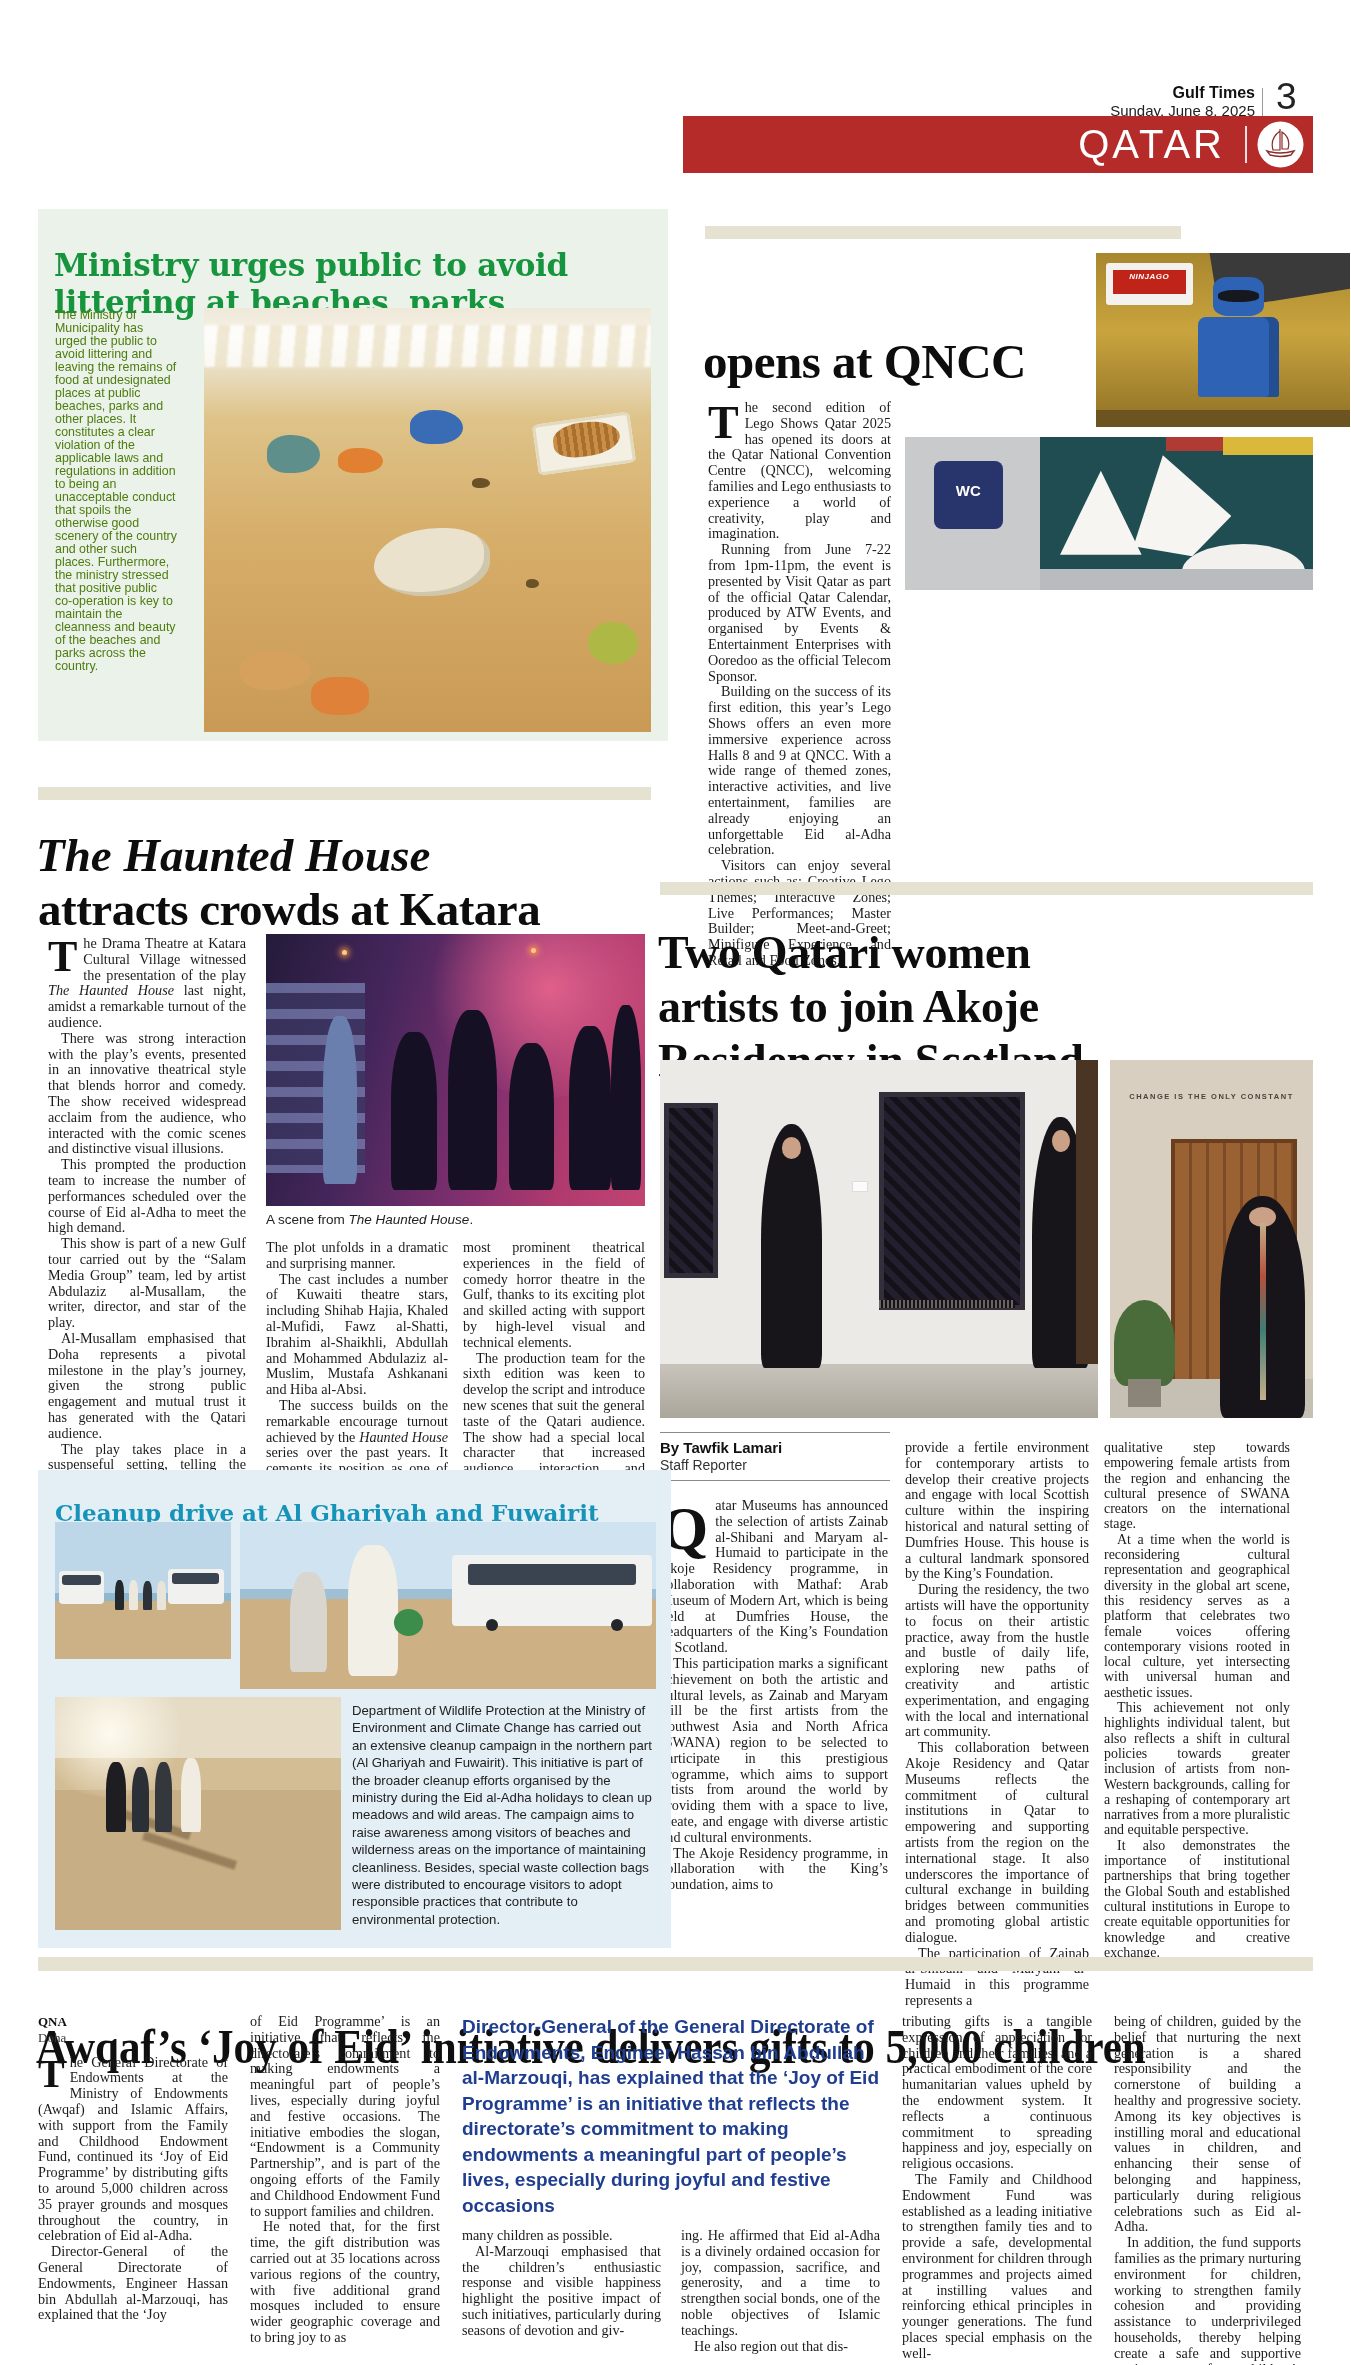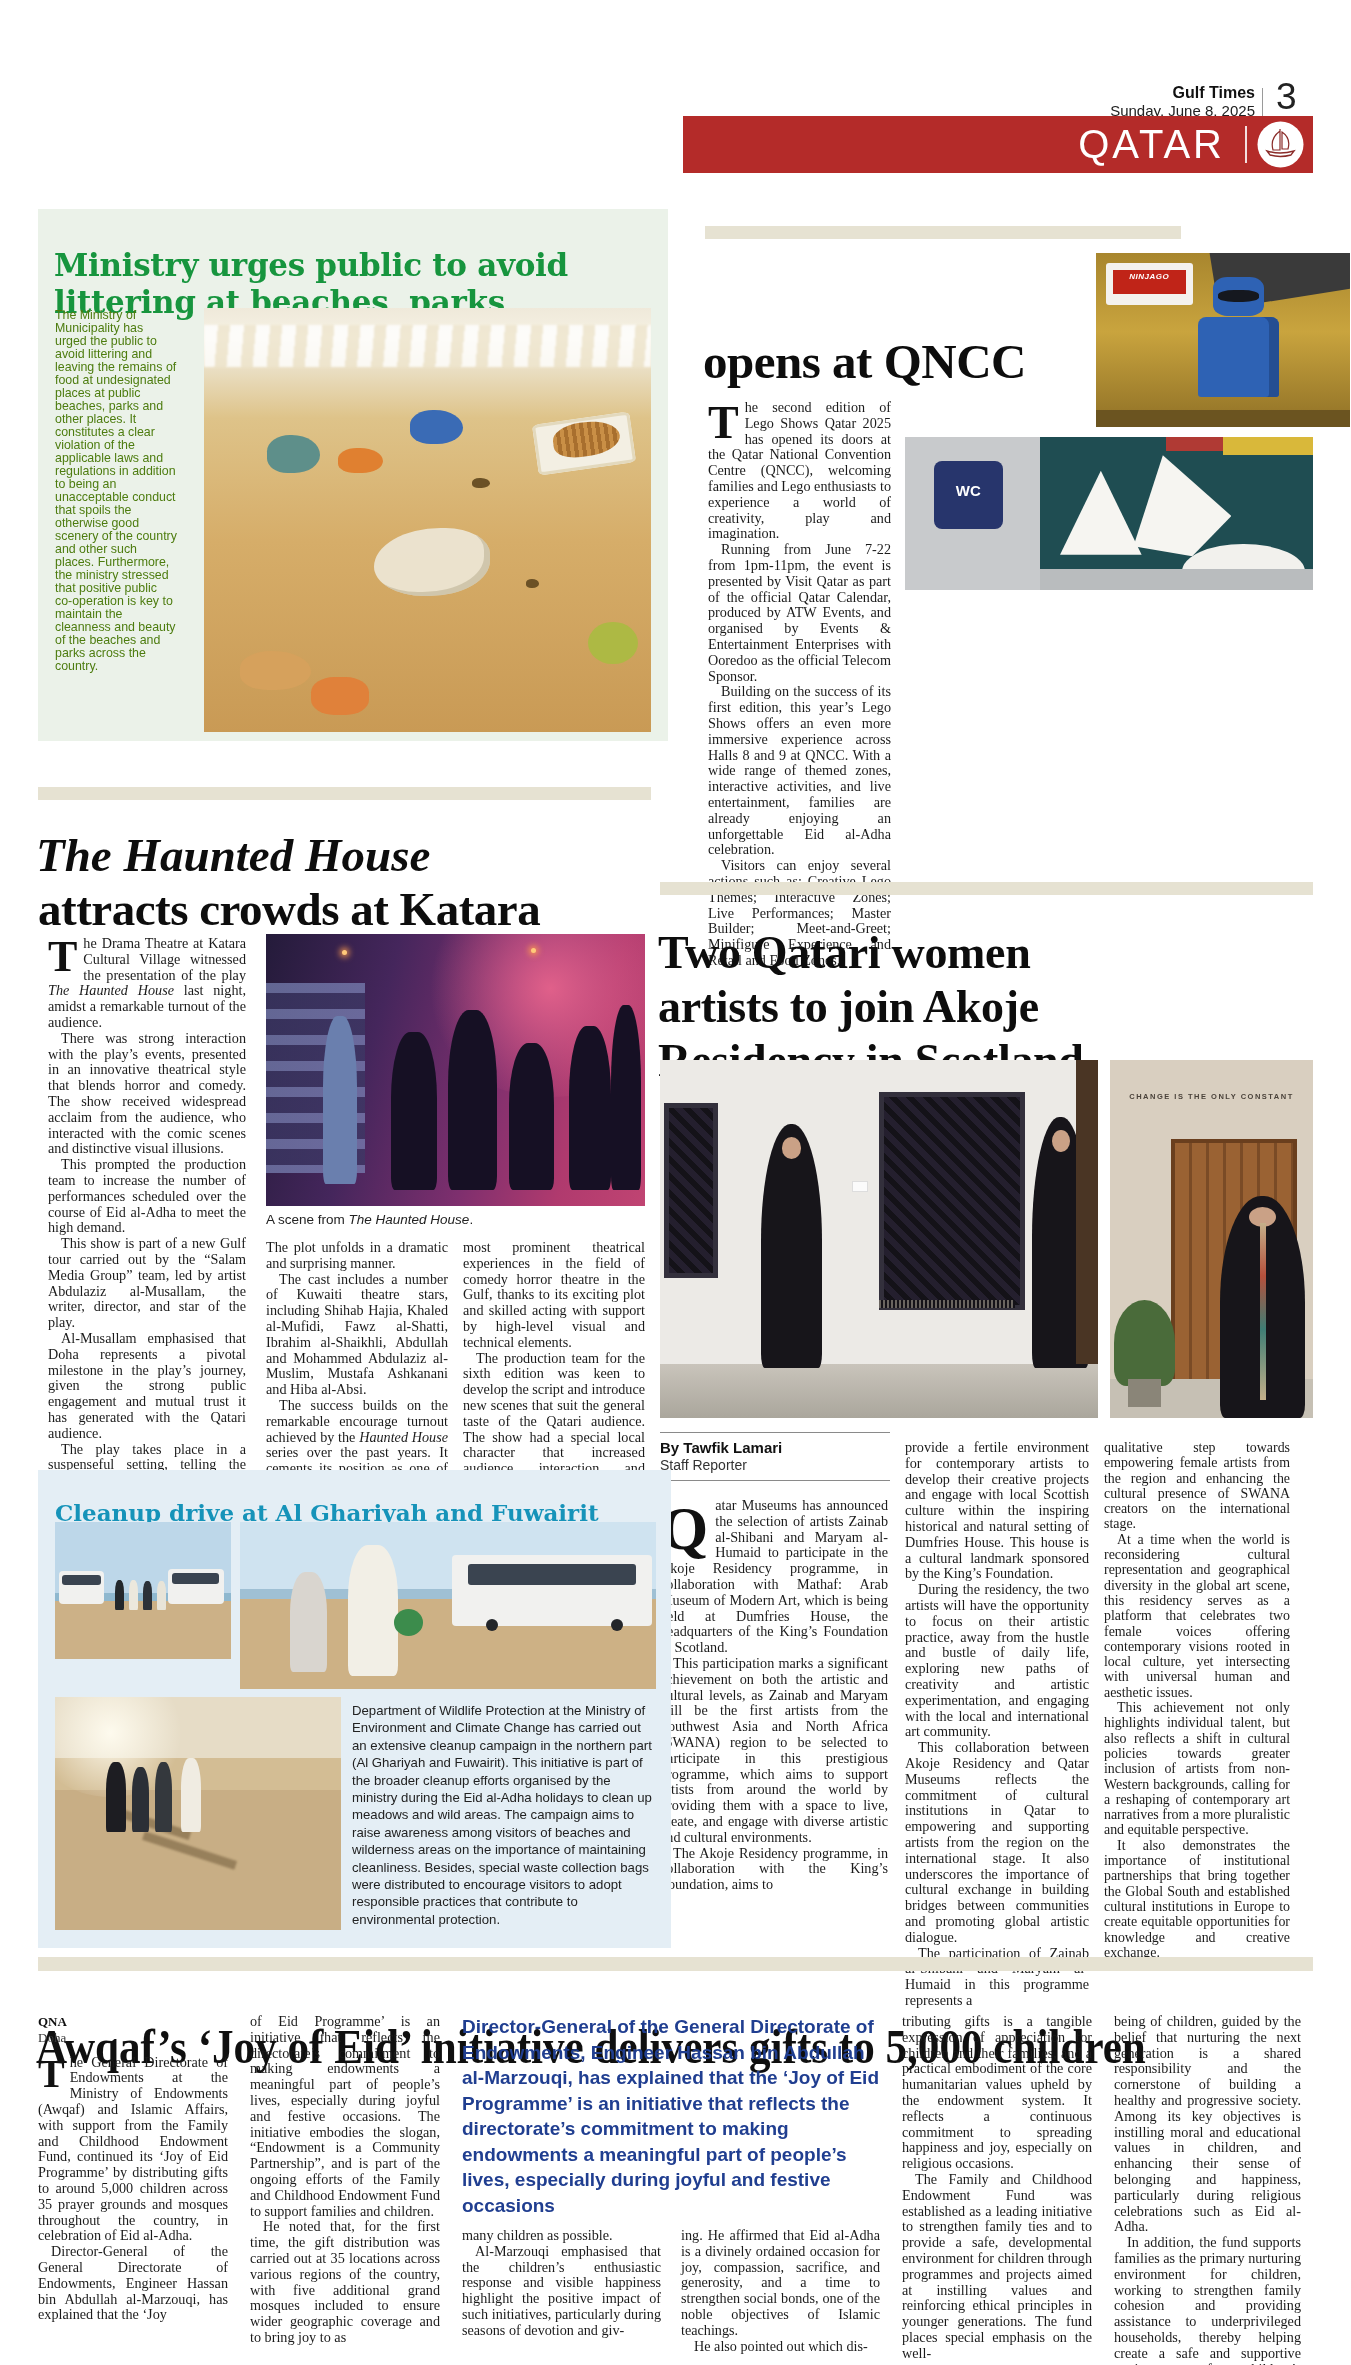--- a/index.html
+++ b/index.html
@@ -381,21 +381,21 @@
       </div>
       <div class="cpq">
         <div class="pullquote">Director-General of the General Directorate of Endowments, Engineer Hassan bin Abdullah al-Marzouqi, has explained that the ‘Joy of Eid Programme’ is an initiative that reflects the directorate’s commitment to making endowments a meaningful part of people’s lives, especially during joyful and festive occasions</div>
         <div class="pq-sub">
           <div class="sc serifbody">
             <p class="first">many children as possible.</p>
             <p>Al-Marzouqi emphasised that the children’s enthusiastic response and visible happiness highlight the positive impact of such initiatives, particularly during seasons of devotion and giv-</p>
           </div>
           <div class="sc serifbody">
             <p class="first">ing. He affirmed that Eid al-Adha is a divinely ordained occasion for joy, compassion, sacrifice, and generosity, and a time to strengthen social bonds, one of the noble objectives of Islamic teachings.</p>
-            <p>He also pointed out which dis-</p>
+            <p>He also region out that dis-</p>
           </div>
         </div>
       </div>
       <div class="c5 serifbody">
         <p class="first">tributing gifts is a tangible expression of appreciation for children and their families, and a practical embodiment of the core humanitarian values upheld by the endowment system. It reflects a continuous commitment to spreading happiness and joy, especially on religious occasions.</p>
         <p>The Family and Childhood Endowment Fund was established as a leading initiative to strengthen family ties and to provide a safe, developmental environment for children through programmes and projects aimed at instilling values and reinforcing ethical principles in younger generations. The fund places special emphasis on the well-</p>
       </div>
       <div class="c6 serifbody">
         <p class="first">being of children, guided by the belief that nurturing the next generation is a shared responsibility and the cornerstone of building a healthy and progressive society. Among its key objectives is instilling moral and educational values in children, and enhancing their sense of belonging and happiness, particularly during religious celebrations such as Eid al-Adha.</p>
         <p>In addition, the fund supports families as the primary nurturing environment for children, working to strengthen family cohesion and providing assistance to underprivileged households, thereby helping create a safe and supportive environment for children’s development.</p>

